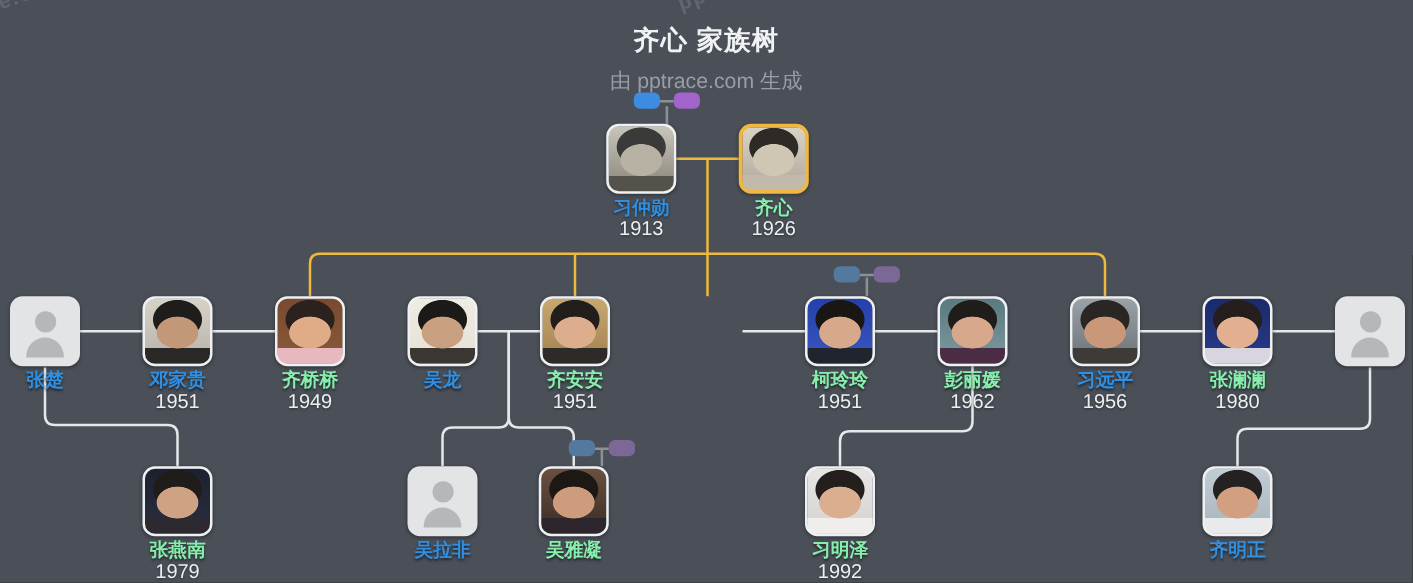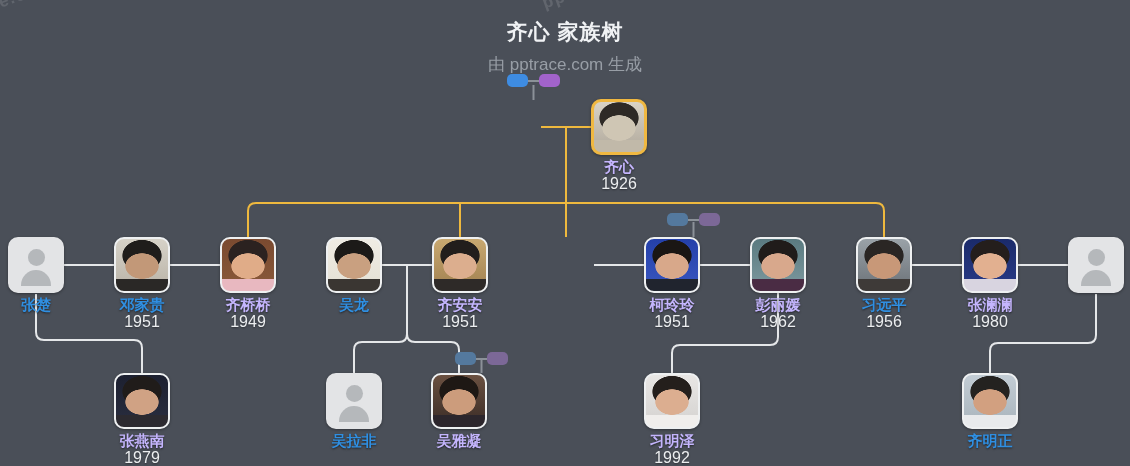--- a/index.html
+++ b/index.html
@@ -17,21 +17,21 @@
          box-sizing:border-box;box-shadow:0 1px 3px rgba(0,0,0,0.35);cursor:pointer;}
   .photo.root{border:3px solid #f0b841;}
   .photo.placeholder{background:#e3e4e6;border-color:#e3e4e6;position:relative;overflow:hidden;}
   .ph-head{position:absolute;left:50%;top:10px;width:17px;height:17px;margin-left:-8.5px;
            border-radius:50%;background:#b5b8bb;}
   .ph-body{position:absolute;left:50%;top:31px;width:30px;height:16px;margin-left:-15px;
            border-radius:15px 15px 0 0;background:#b5b8bb;}
   .pname{margin-top:3px;font-size:15px;font-weight:bold;line-height:17px;
          text-shadow:0 1px 2px rgba(0,0,0,0.55);}
   .pname.male{color:#2f8fe2;}
-  .pname.female{color:#c4b5fd;}
+  .pname.female{color:#86efac;}
   .pyear{margin-top:0px;font-size:16px;line-height:17px;color:#eceef0;
          text-shadow:0 1px 2px rgba(0,0,0,0.4);}
   .couple{position:absolute;display:flex;align-items:center;cursor:pointer;}
   .c-rect{width:21px;height:13px;border-radius:5px;}
   .c-link{width:11px;height:2px;background:#8b9198;}
   .couple.bright .c-blue{background:#3e8ce2;}
   .couple.bright .c-purple{background:#a263cb;}
   .couple.muted .c-blue{background:#54799e;}
   .couple.muted .c-purple{background:#7c6897;}
 </style>
@@ -67,20 +67,25 @@
     <path d="M533.5 85 L533.5 100" stroke="#8b9198" stroke-width="2" fill="none"></path>
     <path d="M693.5 222 L693.5 237" stroke="#8b9198" stroke-width="2" fill="none"></path>
     <path d="M481.5 360 L481.5 373" stroke="#8b9198" stroke-width="2" fill="none"></path>
   </svg>
 
   <div class="header">
     <div class="title">齐心 家族树</div>
     <div class="subtitle">由 pptrace.com 生成</div>
   </div>
 
+<div class="person" style="left: 463px; top: 99px;">
+    <div class="photo" style="background: radial-gradient(17px 13px at 50% 52%, rgb(184, 178, 164) 96%, rgba(0, 0, 0, 0) 100%), radial-gradient(20px 16px at 50% 32%, rgb(58, 58, 56) 96%, rgba(0, 0, 0, 0) 100%), linear-gradient(to top, rgb(85, 82, 76) 0px, rgb(85, 82, 76) 24%, rgba(0, 0, 0, 0) 24%), linear-gradient(rgb(201, 197, 186), rgb(137, 131, 122));"></div>
+    <div class="pname male">习仲勋</div>
+    <div class="pyear">1913</div>
+  </div>
     <div class="person" style="left: 569px; top: 99px;">
     <div class="photo root" style="background: radial-gradient(17px 13px at 50% 52%, rgb(207, 198, 180) 96%, rgba(0, 0, 0, 0) 100%), radial-gradient(20px 16px at 50% 32%, rgb(46, 42, 38) 96%, rgba(0, 0, 0, 0) 100%), linear-gradient(to top, rgb(193, 185, 169) 0px, rgb(193, 185, 169) 24%, rgba(0, 0, 0, 0) 24%), linear-gradient(rgb(217, 211, 198), rgb(176, 168, 155));"></div>
     <div class="pname female">齐心</div>
     <div class="pyear">1926</div>
   </div>
     <div class="person" style="left: -14px; top: 237px;">
     <div class="photo placeholder">
         <span class="ph-head"></span>
         <span class="ph-body"></span>
       </div>

